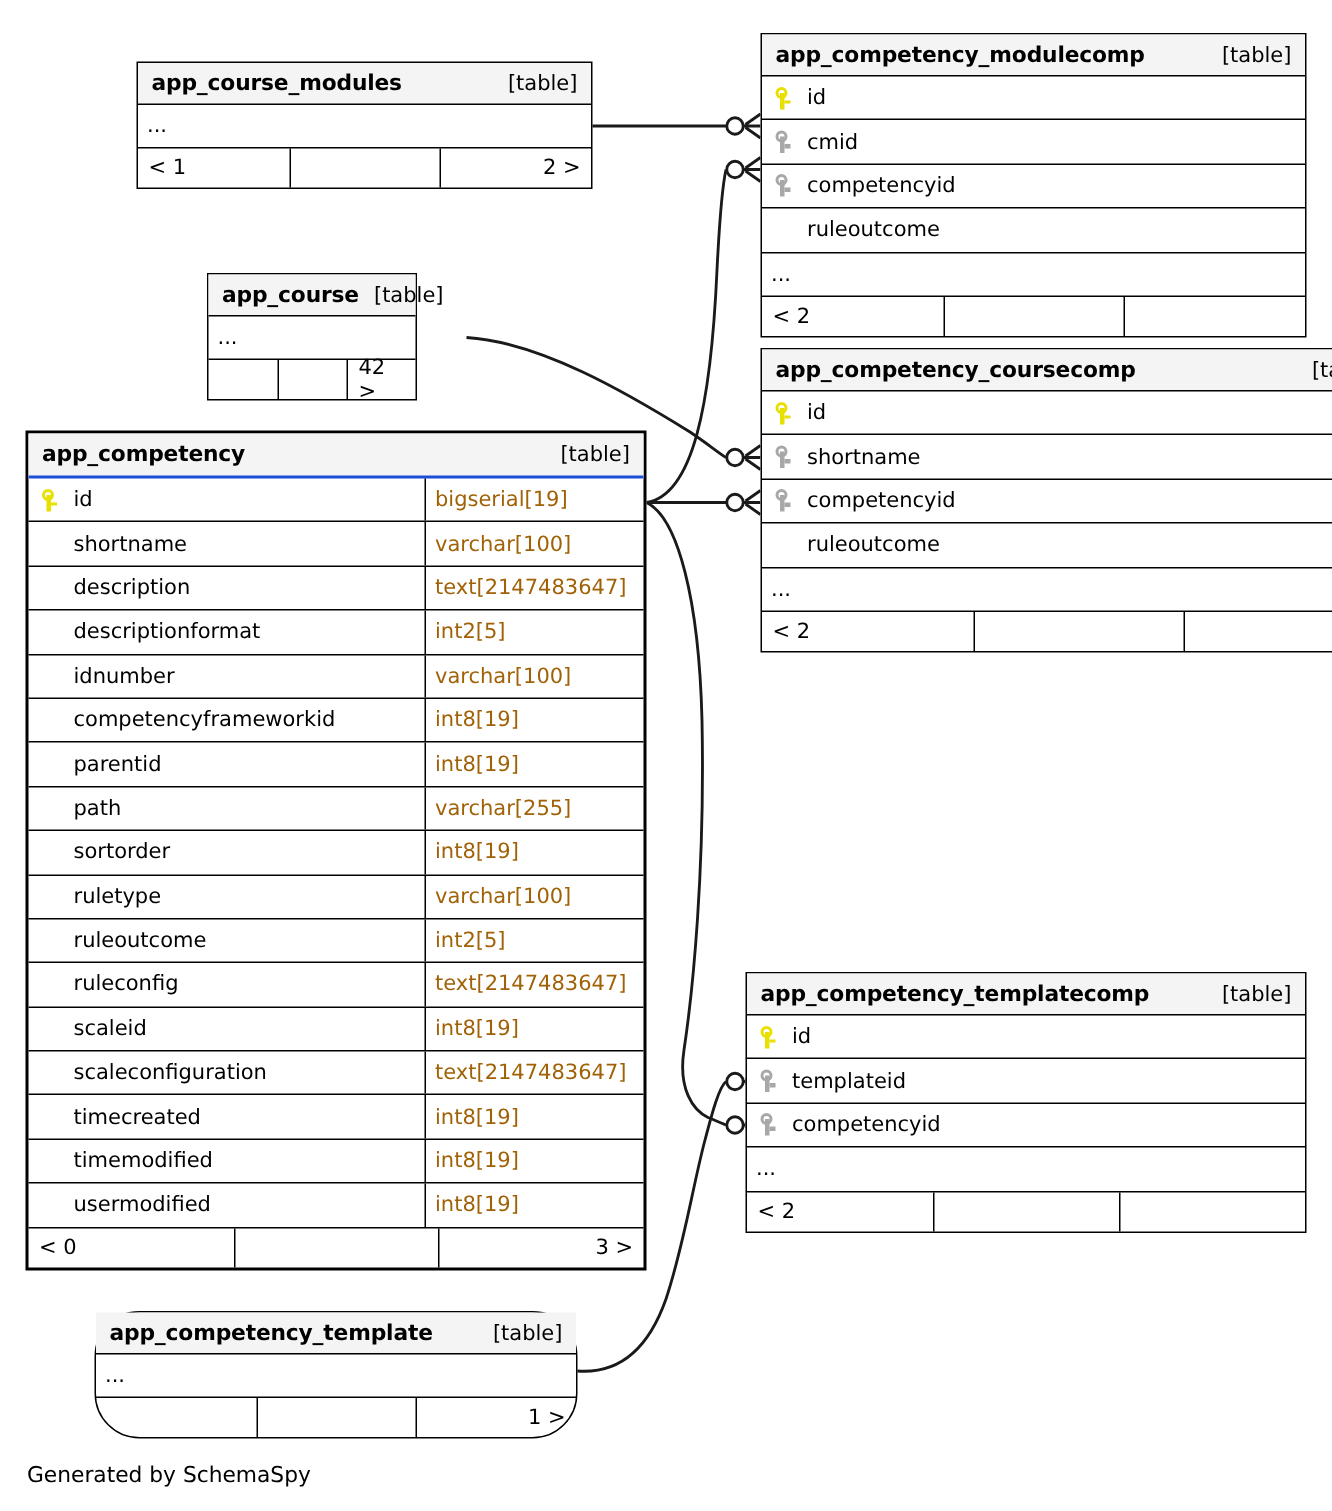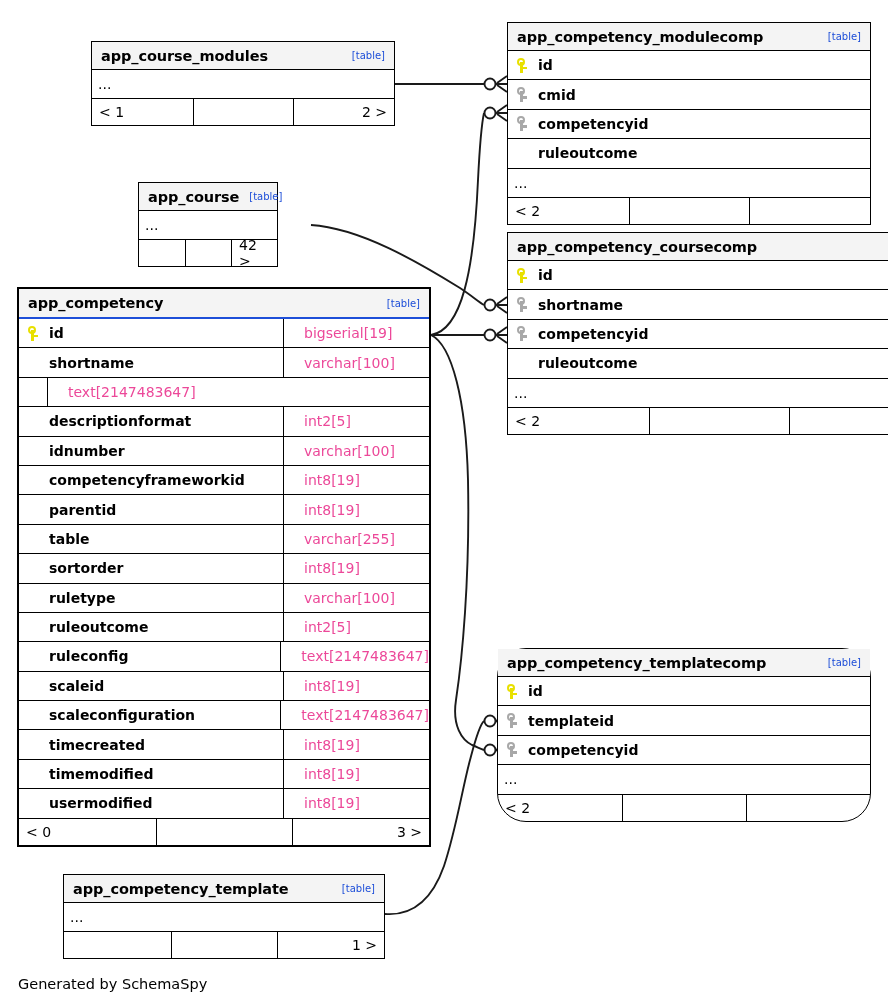--- a/index.html
+++ b/index.html
@@ -28,44 +28,44 @@
     border-bottom:1px solid #000000;
     box-sizing:border-box;
     padding:0 9px;
     height:28px;
   }
   .thick > .thead{border-bottom:2px solid #1d4ed8;}
   .tname{
     font-weight:bold;font-size:14.5px;color:#000;
     letter-spacing:-0.1px;white-space:nowrap;
   }
-  .ttag{font-size:10px;color:#1d4ed8;white-space:nowrap;padding-left:10px;}
+  .ttag{font-size:14px;color:#000000;white-space:nowrap;padding-left:10px;}
 
   .rows{display:block;}
   .row{
     display:flex;align-items:stretch;
     border-bottom:1px solid #000000;
     box-sizing:border-box;
     height:29.4px;
   }
   .cname{
     flex:1 1 auto;display:flex;align-items:center;
     padding-left:6px;box-sizing:border-box;min-width:0;
     font-size:14px;color:#000;white-space:nowrap;
   }
   .ctype{
     flex:0 0 146px;display:flex;align-items:center;
-    padding-left:20px;box-sizing:border-box;
+    padding-left:6px;box-sizing:border-box;
     border-left:1px solid #000000;
-    font-size:14px;color:#ec4899;white-space:nowrap;
+    font-size:14px;color:#a16207;white-space:nowrap;
   }
   .keyslot{
     flex:0 0 28px;display:flex;align-items:center;justify-content:center;
   }
-  .lbl{padding-left:2px;font-weight:bold;}
+  .lbl{padding-left:2px;}
 
   
   .key{display:inline-block;width:11px;height:15px;position:relative;}
   .key i{
     position:absolute;left:3px;top:4px;width:3px;height:11px;
     background:currentColor;display:block;
   }
   .key b{
     position:absolute;left:0.5px;top:0;width:8px;height:8px;
     border:2.5px solid currentColor;border-radius:50%;
@@ -192,20 +192,21 @@
           <span class="cname lbl">id</span>
           <span class="ctype">bigserial[19]</span>
         </div>
         <div class="row">
           <span class="keyslot"></span>
           <span class="cname lbl">shortname</span>
           <span class="ctype">varchar[100]</span>
         </div>
         <div class="row">
           <span class="keyslot"></span>
+          <span class="cname lbl">description</span>
           <span class="ctype">text[2147483647]</span>
         </div>
         <div class="row">
           <span class="keyslot"></span>
           <span class="cname lbl">descriptionformat</span>
           <span class="ctype">int2[5]</span>
         </div>
         <div class="row">
           <span class="keyslot"></span>
           <span class="cname lbl">idnumber</span>
@@ -216,21 +217,21 @@
           <span class="cname lbl">competencyframeworkid</span>
           <span class="ctype">int8[19]</span>
         </div>
         <div class="row">
           <span class="keyslot"></span>
           <span class="cname lbl">parentid</span>
           <span class="ctype">int8[19]</span>
         </div>
         <div class="row">
           <span class="keyslot"></span>
-          <span class="cname lbl">table</span>
+          <span class="cname lbl">path</span>
           <span class="ctype">varchar[255]</span>
         </div>
         <div class="row">
           <span class="keyslot"></span>
           <span class="cname lbl">sortorder</span>
           <span class="ctype">int8[19]</span>
         </div>
         <div class="row">
           <span class="keyslot"></span>
           <span class="cname lbl">ruletype</span>
@@ -370,21 +371,21 @@
         </div>
       </div>
     <div class="ellrow">...</div>
     <div class="tfoot">
       <div class="fcell l">&lt; 2</div>
       <div class="fcell"></div>
       <div class="fcell r"></div>
     </div>
   </div>
 
-  <div class="tbl" style="left:497px;top:648px;width:374px;border-radius:29px;">
+  <div class="tbl" style="left:497px;top:648px;width:374px;">
     <div class="thead">
       <span class="tname">app_competency_templatecomp</span>
       <span class="ttag">[table]</span>
     </div>
     <div class="rows" id="templatecomp-rows">
         <div class="row">
           <span class="keyslot">
             <span class="key pk">
               <b></b>
               <i></i>
@@ -415,21 +416,21 @@
         </div>
       </div>
     <div class="ellrow">...</div>
     <div class="tfoot">
       <div class="fcell l">&lt; 2</div>
       <div class="fcell"></div>
       <div class="fcell r"></div>
     </div>
   </div>
 
-  <div class="tbl" style="left:63px;top:874px;width:322px;">
+  <div class="tbl" style="left:63px;top:874px;width:322px;border-radius:30px;">
     <div class="thead">
       <span class="tname">app_competency_template</span>
       <span class="ttag">[table]</span>
     </div>
     <div class="ellrow">...</div>
     <div class="tfoot">
       <div class="fcell l"></div>
       <div class="fcell"></div>
       <div class="fcell r">1 &gt;</div>
     </div>

